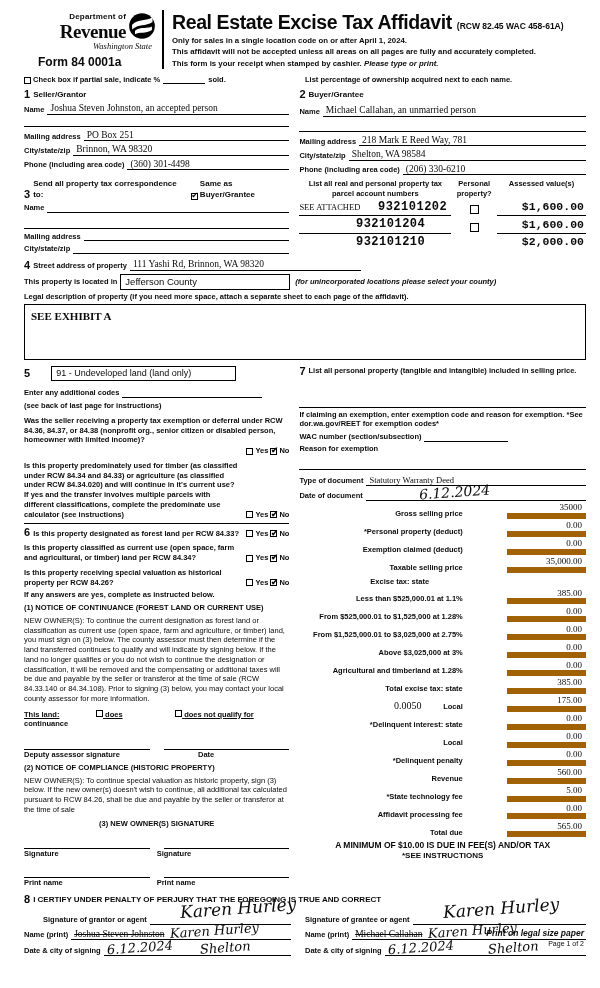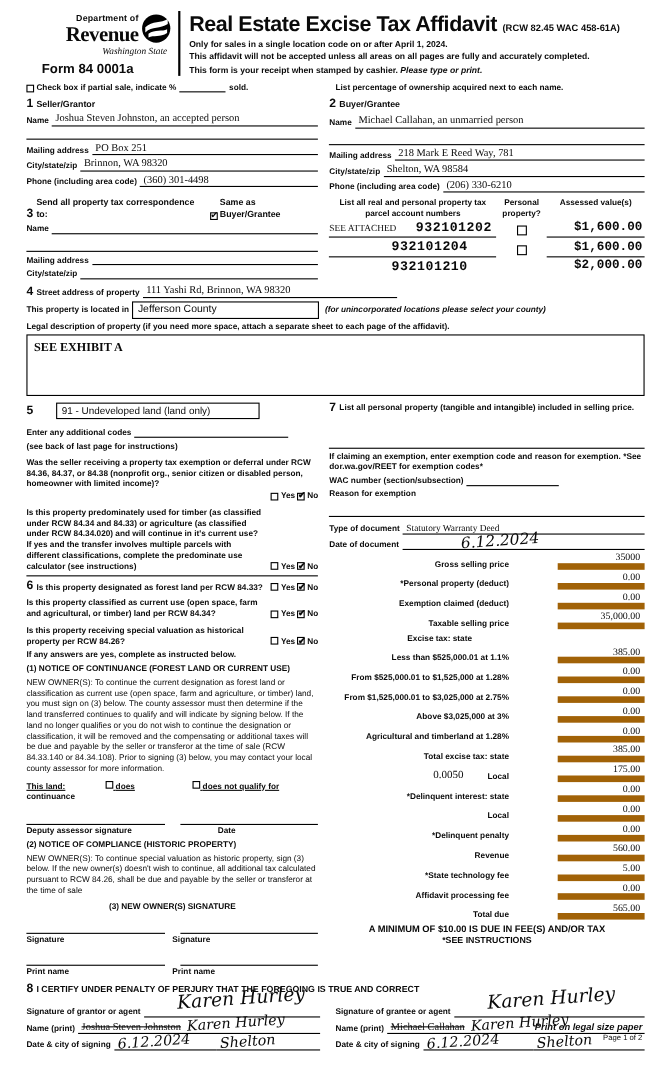--- a/index.html
+++ b/index.html
@@ -470,21 +470,21 @@
       <div class="see-instr">*SEE INSTRUCTIONS</div>
     </div>
   </div>
 
   <div class="certify-row">
     <span class="secnum">8</span>
     <span class="certify-txt">I CERTIFY UNDER PENALTY OF PERJURY THAT THE FOREGOING IS TRUE AND CORRECT</span>
   </div>
   <div class="sig-grid">
     <div class="sig-col">
-      <div class="frow" style="margin-top:8px;">
+      <div class="frow" style="margin-top:8px;margin-left:19px;">
         <span class="lbl">Signature of grantor or agent</span>
         <span class="fill sigfill">
             <span class="hand sig-hand">Karen Hurley</span>
           </span>
       </div>
       <div class="frow">
         <span class="lbl">Name (print)</span>
         <span class="fill typed"><span class="strike">Joshua Steven Johnston</span><span class="hand hand-over">Karen Hurley</span></span>
       </div>
       <div class="frow">

